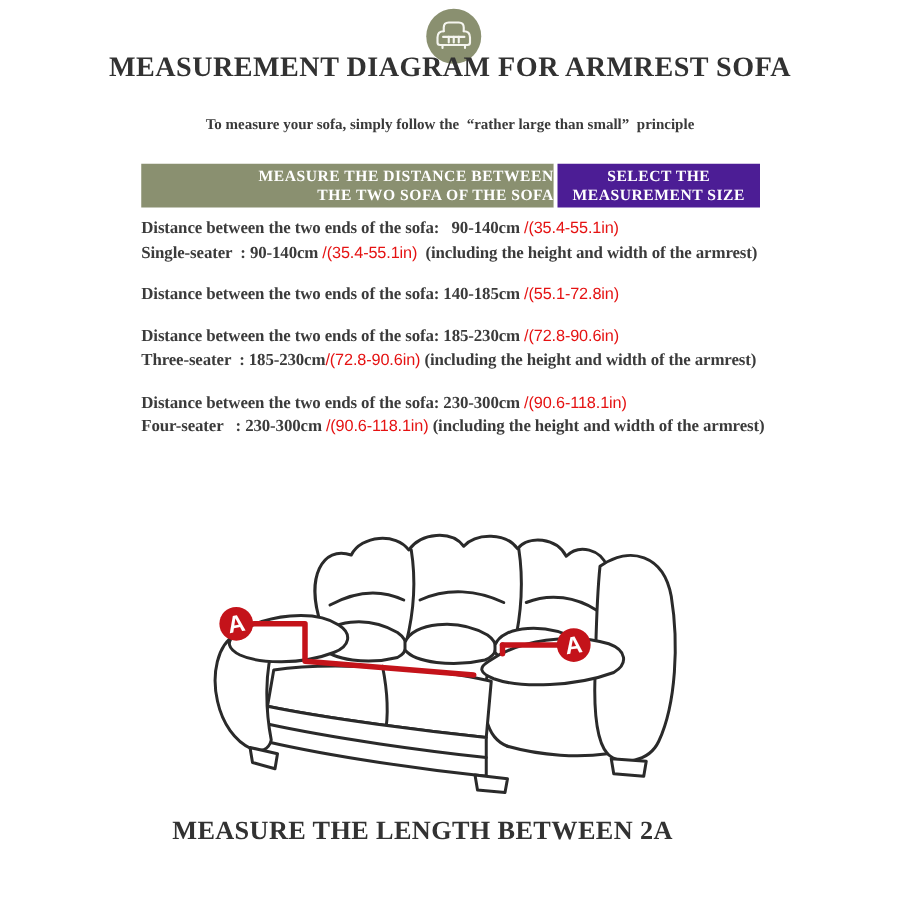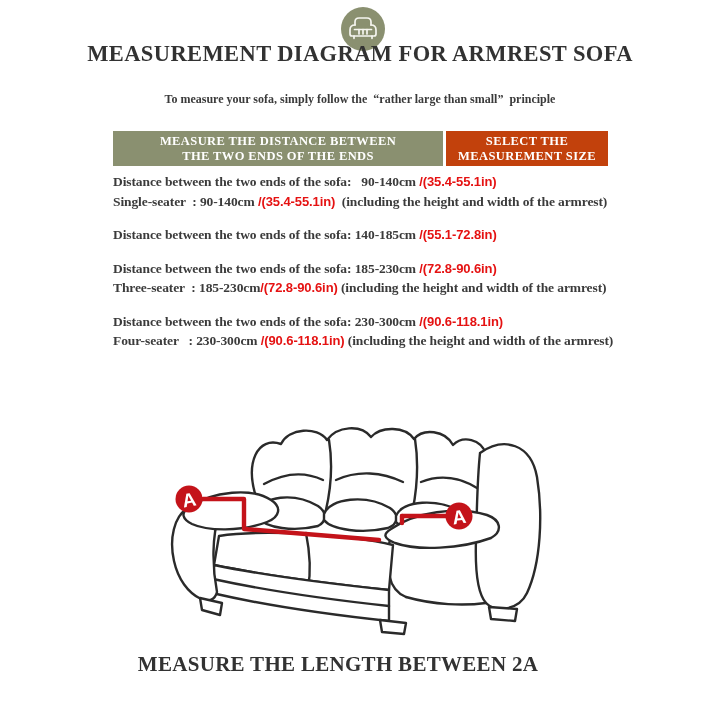--- a/index.html
+++ b/index.html
@@ -13,30 +13,30 @@
   
   .main-title{position:absolute;left:0;top:41px;width:720px;text-align:center;margin:0;
               font-size:22.5px;font-weight:700;letter-spacing:.4px;color:#323232;}
   .subtitle{position:absolute;left:0;top:92px;width:720px;text-align:center;margin:0;
             font-size:12px;font-weight:700;color:#3a3a3a;white-space:pre;}
 
   
   .bar{position:absolute;left:113px;top:131px;width:495px;height:35px;display:flex;}
   .bar .cell{display:flex;flex-direction:column;align-items:center;justify-content:center;
              color:#fff;font-weight:700;font-size:12.5px;line-height:15px;letter-spacing:.4px;}
-  .bar .cell.left{width:330px;}
+  .bar .cell.left{width:330px;align-items:flex-end;}
   .bar .divider{width:3px;background:#ffffff;}
   .bar .cell.right{flex:1;}
 
   
   .size-list{position:absolute;left:113px;top:172px;width:600px;}
   .size-block{margin-bottom:14px;}
   .size-line{white-space:pre;font-size:13.5px;line-height:19.5px;font-weight:600;color:#3b3b3b;
              letter-spacing:-.1px;}
-  .size-line .red{font-family:"Liberation Sans","DejaVu Sans",sans-serif;font-weight:700;
+  .size-line .red{font-family:"Liberation Sans","DejaVu Sans",sans-serif;font-weight:400;
                   font-size:13px;}
 
   
   .sofa-wrap{position:absolute;left:90px;top:420px;width:540px;height:240px;}
 
   
   .footer-title{position:absolute;left:0;top:652px;width:676px;text-align:center;margin:0;
                 font-size:21px;font-weight:700;letter-spacing:.3px;color:#323232;}
 </style>
 </head>
@@ -55,24 +55,24 @@
       </g>
     </svg>
   </div>
 
   <h1 class="main-title">MEASUREMENT DIAGRAM FOR ARMREST SOFA</h1>
   <p class="subtitle">To measure your sofa, simply follow the  “rather large than small”  principle</p>
 
   <div class="bar">
     <div class="cell left" style="background:#8a9070;">
       <span>MEASURE THE DISTANCE BETWEEN</span>
-      <span>THE TWO ENDS OF THE ENDS</span>
+      <span>THE TWO SOFA OF THE SOFA</span>
     </div>
     <div class="divider"></div>
-    <div class="cell right" style="background:#c2410c;">
+    <div class="cell right" style="background:#4c1d95;">
       <span>SELECT THE</span>
       <span>MEASUREMENT SIZE</span>
     </div>
   </div>
 
   <div class="size-list">
 
     <div class="size-block">
       <div class="size-line"><span>Distance between the two ends of the sofa:</span><span>   90-140cm </span><span class="red" style="color:#e51212;">/(35.4-55.1in)</span></div>
       <div class="size-line"><span>Single-seater  : </span><span>90-140cm </span><span class="red" style="color:#e51212;">/(35.4-55.1in)</span><span>  (including the height and width of the armrest)</span></div>

